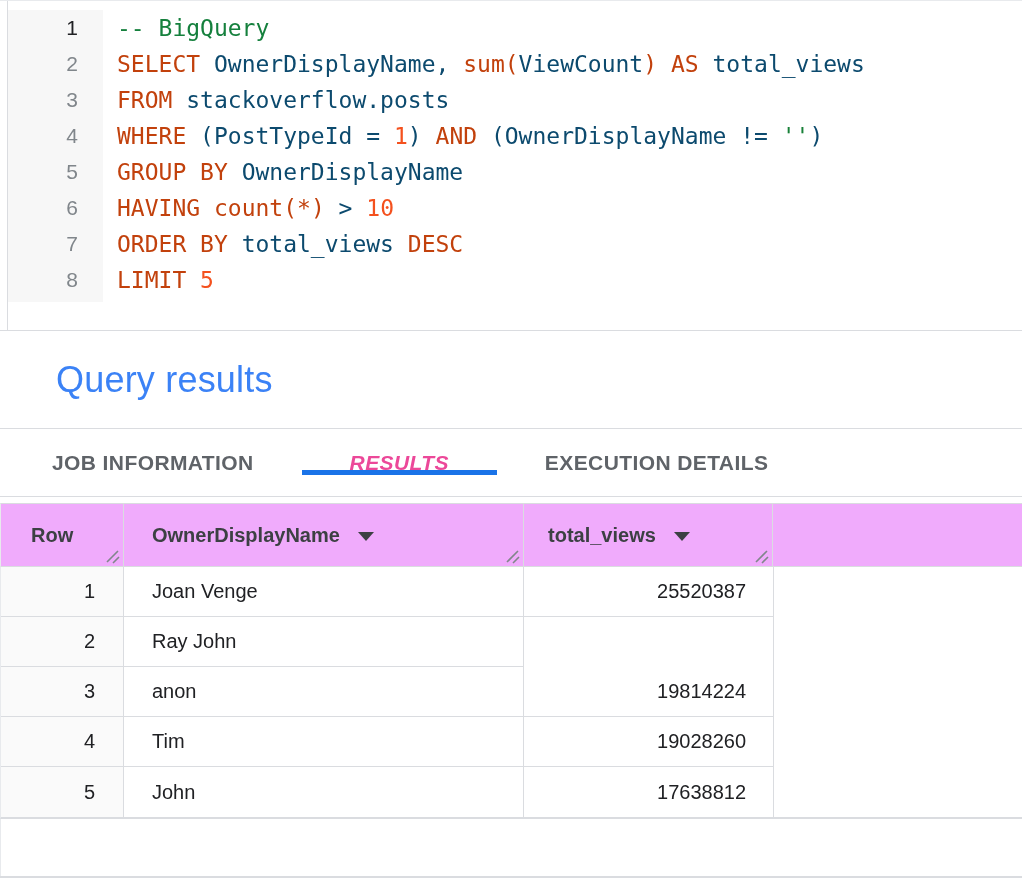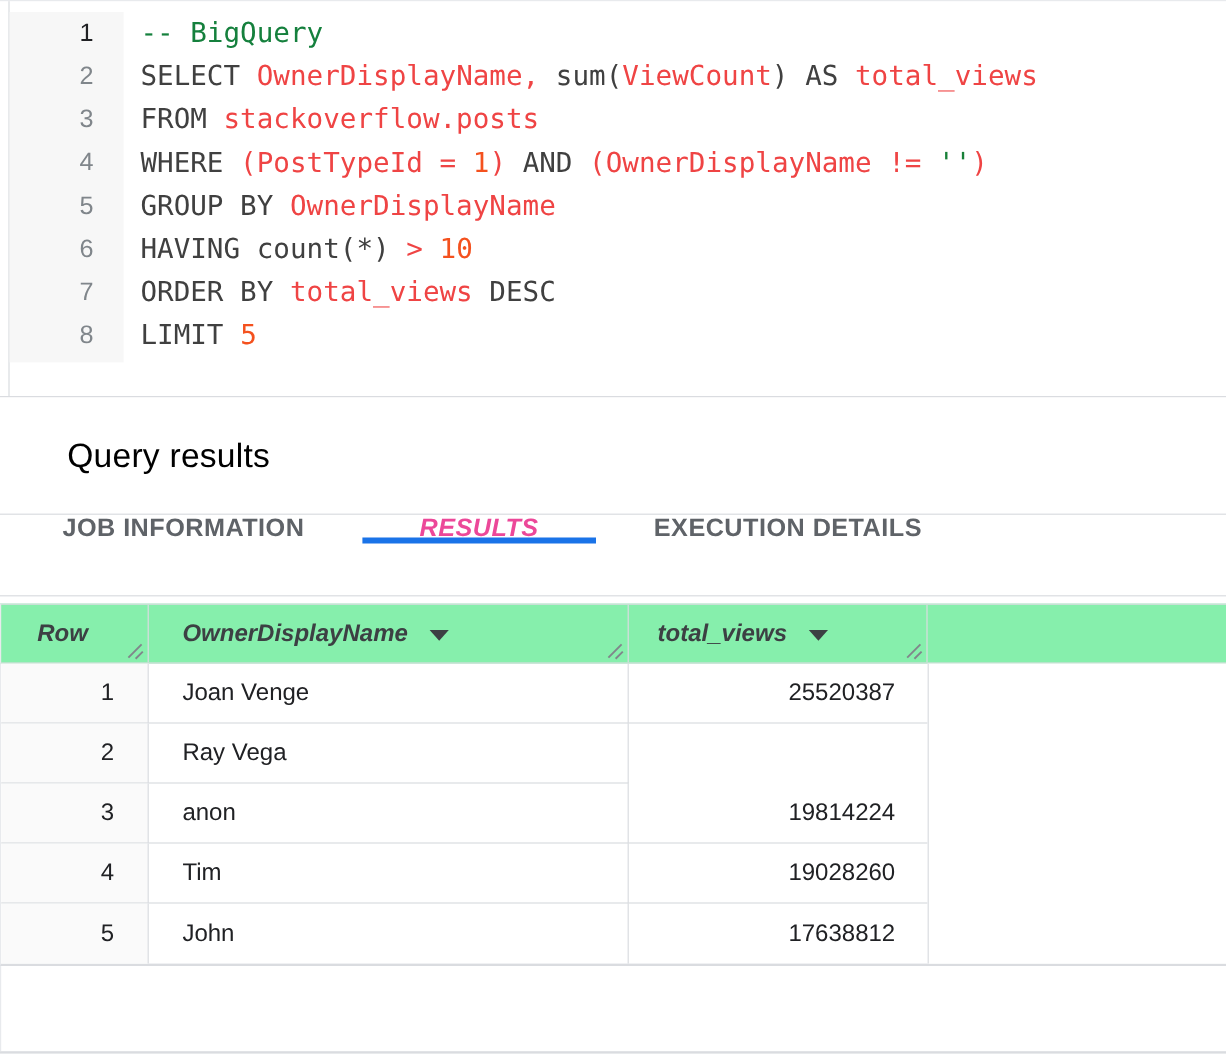--- a/index.html
+++ b/index.html
@@ -32,66 +32,65 @@
     text-align: right; padding: 0 25px 4px 0;
     font-size: 21px; line-height: 36px; color: #80868b;
   }
   .gutter .ln-num.active { color: #202124; }
   .code {
     padding-left: 14px;
     font-family: "DejaVu Sans Mono", "Liberation Mono", monospace;
     font-size: 23px; line-height: 36px;
     white-space: pre;
   }
-  .tok-kw      { color: #404040; }
+  .tok-kw      { color: #c2410c; }
   .tok-comment { color: #15803d; }
   .tok-num     { color: #f4511e; }
   .tok-str     { color: #188038; }
-  .tok-plain   { color: #ef4444; }
+  .tok-plain   { color: #0c4a6e; }
 
   
   .qr-section {
     height: 98px; flex: 0 0 98px;
     border-bottom: 1px solid #dadce0;
     display: flex; align-items: center;
     padding-left: 56px;
   }
-  .qr-title { font-size: 28px; font-weight: 400; color: #000000; letter-spacing: 0.2px; }
+  .qr-title { font-size: 36px; font-weight: 400; color: #3b82f6; letter-spacing: 0.2px; }
 
   
   .tabbar {
     height: 68px; flex: 0 0 68px;
     border-bottom: 1px solid #dadce0;
-    display: flex; align-items: flex-start;
+    display: flex; align-items: center;
     padding-left: 4px;
     overflow: hidden;
     white-space: nowrap;
   }
   .tab {
     display: flex; align-items: center;
     padding: 0 48px;
     font-size: 21px; font-weight: 700; letter-spacing: 0.4px;
     color: #5f6368; cursor: pointer; flex: 0 0 auto;
   }
   .tab.active {
     color: #ec4899;
     box-shadow: inset 0 -5px 0 #1a73e8;
     font-style: italic;
   }
 
   
   .table-wrap { margin-top: 6px; }
   .thead {
     display: flex;
-    height: 50px;
-    background: #86efac;
+    height: 64px;
+    background: #f0abfc;
     border-top: 1px solid #dadce0;
     border-bottom: 1px solid #dadce0;
     border-left: 1px solid #e8eaed;
-    font-style: italic;
   }
   .th {
     position: relative;
     display: flex; align-items: center;
     font-size: 20px; font-weight: 700; color: #3c4043;
   }
   .th-row   { width: 123px; flex: 0 0 123px; padding-left: 30px; border-right: 1px solid #dadce0; }
   .th-owner { width: 400px; flex: 0 0 400px; padding-left: 28px; border-right: 1px solid #dadce0; }
   .th-views { width: 249px; flex: 0 0 249px; padding-left: 24px; border-right: 1px solid #dadce0; }
   .th-fill  { flex: 1 1 auto; }
@@ -182,21 +181,21 @@
   </div>
   <div class="tbody">
     <div class="tbody-left">
         <div class="trow">
           <div class="td td-row">1</div>
           <div class="td td-owner">Joan Venge</div>
           <div class="td td-views">25520387</div>
         </div>
         <div class="trow">
           <div class="td td-row">2</div>
-          <div class="td td-owner">Ray Vega</div>
+          <div class="td td-owner">Ray John</div>
         </div>
         <div class="trow">
           <div class="td td-row">3</div>
           <div class="td td-owner">anon</div>
           <div class="td td-views">19814224</div>
         </div>
         <div class="trow">
           <div class="td td-row">4</div>
           <div class="td td-owner">Tim</div>
           <div class="td td-views">19028260</div>

